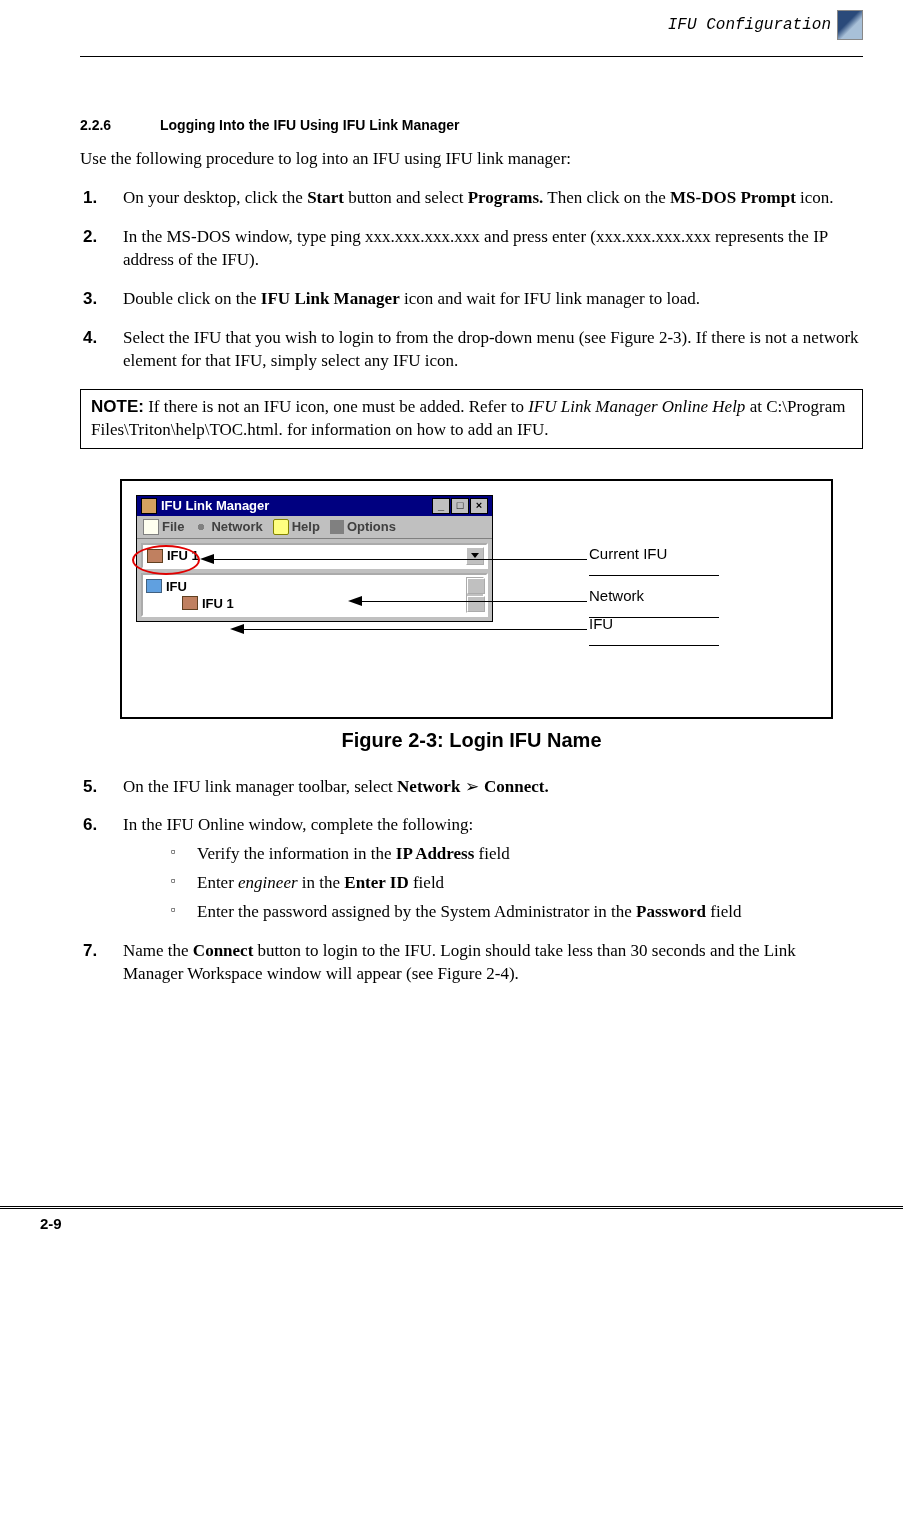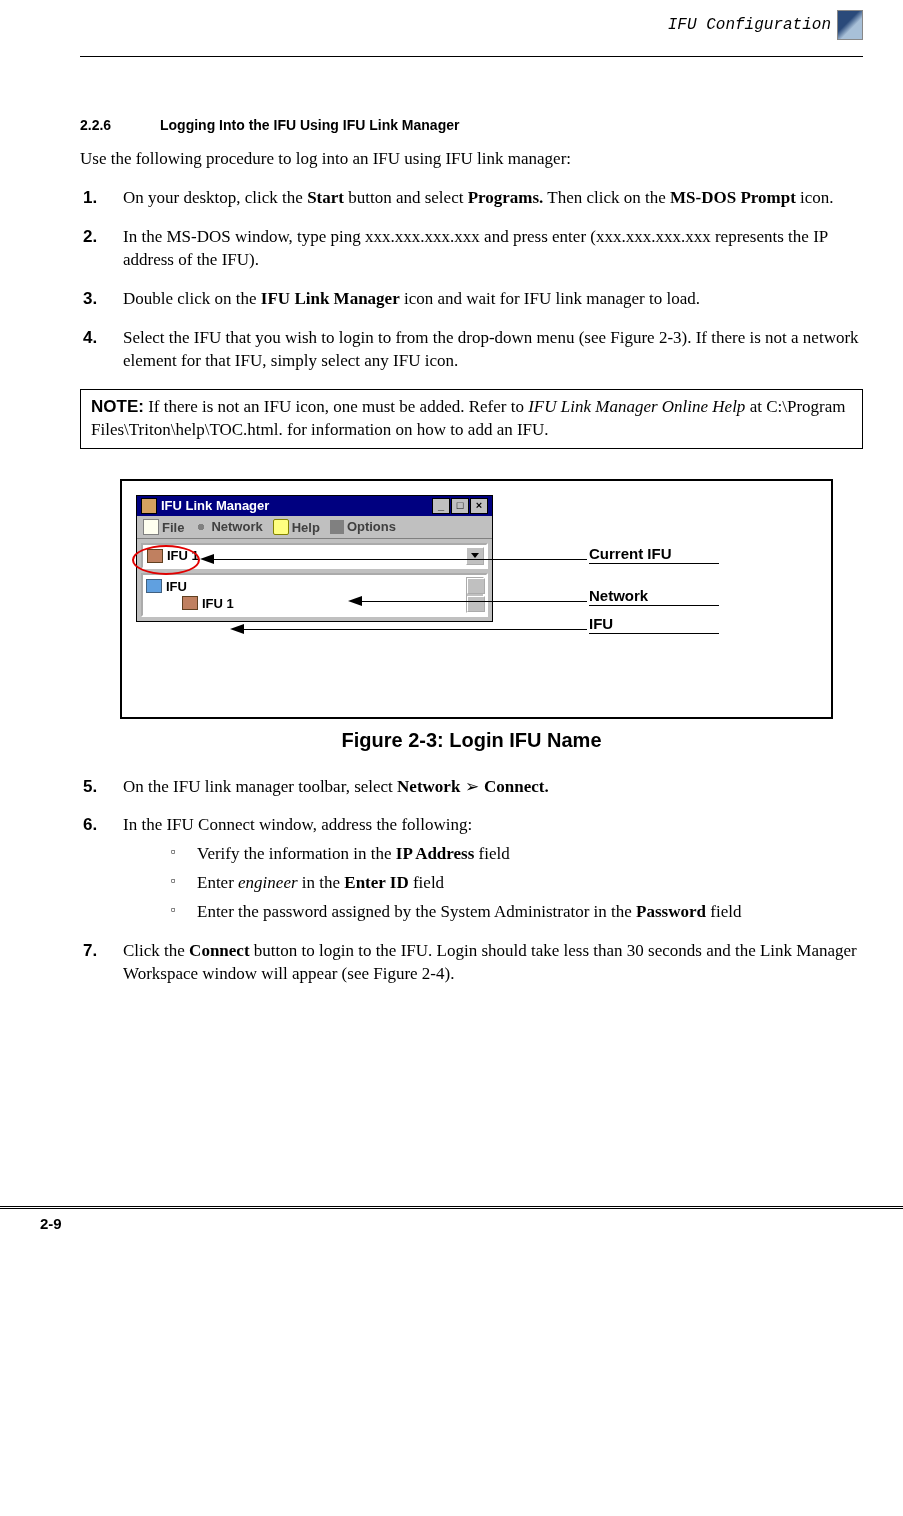--- a/index.html
+++ b/index.html
@@ -118,21 +118,21 @@
   }
   .win-btns { display:flex; gap:1px; }
   .win-btn {
     width:16px;height:14px;background:#c0c0c0;border:1px solid #000;
     font-size:11px;line-height:12px;text-align:center;font-weight:bold;color:#000;
   }
   .menubar {
     background:#c0c0c0;padding:3px 6px;border-bottom:1px solid #808080;
     display:flex;gap:10px;align-items:center;font-weight:bold;color:#404040;
   }
-  .menu-item{display:flex;align-items:flex-end;gap:3px;}
+  .menu-item{display:flex;align-items:center;gap:3px;}
   .mi-icon{width:14px;height:14px;display:inline-block;}
   .mi-file{background:#fffff0;border:1px solid #808080;}
   .mi-net{background:radial-gradient(circle,#808080 30%,#c0c0c0 31%);}
   .mi-help{background:#ffff80;border:1px solid #808000;border-radius:2px;}
   .mi-opt{background:#808080;}
   .dropdown {
     margin:4px;background:#fff;border:2px inset #fff;
     display:flex;align-items:center;justify-content:space-between;
     padding:2px 2px 2px 4px;
   }
@@ -153,22 +153,22 @@
   .ti-grp{background:#80c080;border:1px solid #406040;}
   .ti-ifu{background:#c08060;border:1px solid #604020;}
   .scrollbar{position:absolute;right:2px;top:2px;bottom:2px;width:16px;background:#c0c0c0;border:1px inset #fff;}
   .sb-btn{width:100%;height:14px;background:#c0c0c0;border:1px outset #fff;position:absolute;}
   .sb-up{top:0;} .sb-down{bottom:0;}
   .circle {
     position:absolute;border:2.5px solid #e00000;border-radius:50%;
     left:10px;top:64px;width:64px;height:26px;pointer-events:none;
   }
   .callout {
-    position:absolute;font-family:Arial,Helvetica,sans-serif;font-weight:bold;
-    font-size:15px;border-bottom:1.5px solid #000;padding-bottom:1px;
+    position:absolute;font-family:Arial,Helvetica,sans-serif;font-weight:normal;
+    font-size:15px;border-bottom:1.5px solid #000;padding-bottom:13px;
   }
   .co1{left:467px;top:64px;width:130px;}
   .co2{left:467px;top:106px;width:130px;}
   .co3{left:467px;top:134px;width:130px;}
   .arrow-line{position:absolute;height:1.5px;background:#000;}
   .arrow-head{position:absolute;width:0;height:0;border-top:5px solid transparent;border-bottom:5px solid transparent;border-right:14px solid #000;}
   .al1{left:90px;top:78px;width:375px;} .ah1{left:78px;top:73.5px;}
   .al2{left:238px;top:120px;width:227px;} .ah2{left:226px;top:115.5px;}
   .al3{left:120px;top:148px;width:345px;} .ah3{left:108px;top:143.5px;}
   ul.sub {
@@ -285,28 +285,28 @@
     <div class="callout co2">Network</div>
     <div class="callout co3">IFU</div>
   </div>
   <div class="figure-caption">Figure 2-3:    Login IFU Name</div>
 
   <ol class="steps" start="5" style="counter-reset: step 4;">
     <li>
       <span>On the IFU link manager toolbar, select </span><span class="b">Network</span><span class="arrow-sym"> ➢ </span><span class="b">Connect.</span>
     </li>
     <li>
-      <span>In the IFU Connect window, address the following:</span>
+      <span>In the IFU Online window, complete the following:</span>
       <ul class="sub">
         <li><span>Verify the information in the </span><span class="b">IP Address</span><span> field</span></li>
         <li><span>Enter </span><span class="i">engineer</span><span> in the </span><span class="b">Enter ID</span><span> field</span></li>
         <li><span>Enter the password assigned by the System Administrator in the </span><span class="b">Password</span><span> field</span></li>
       </ul>
     </li>
     <li>
-      <span>Click the </span><span class="b">Connect</span><span> button to login to the IFU. Login should take less than 30 seconds and the Link Manager Workspace window will appear (see Figure 2-4).</span>
+      <span>Name the </span><span class="b">Connect</span><span> button to login to the IFU. Login should take less than 30 seconds and the Link Manager Workspace window will appear (see Figure 2-4).</span>
     </li>
   </ol>
 </div>
 
 <div class="footer">
   <span class="footer-right">2-9</span>
 </div>
 
 </body></html>

